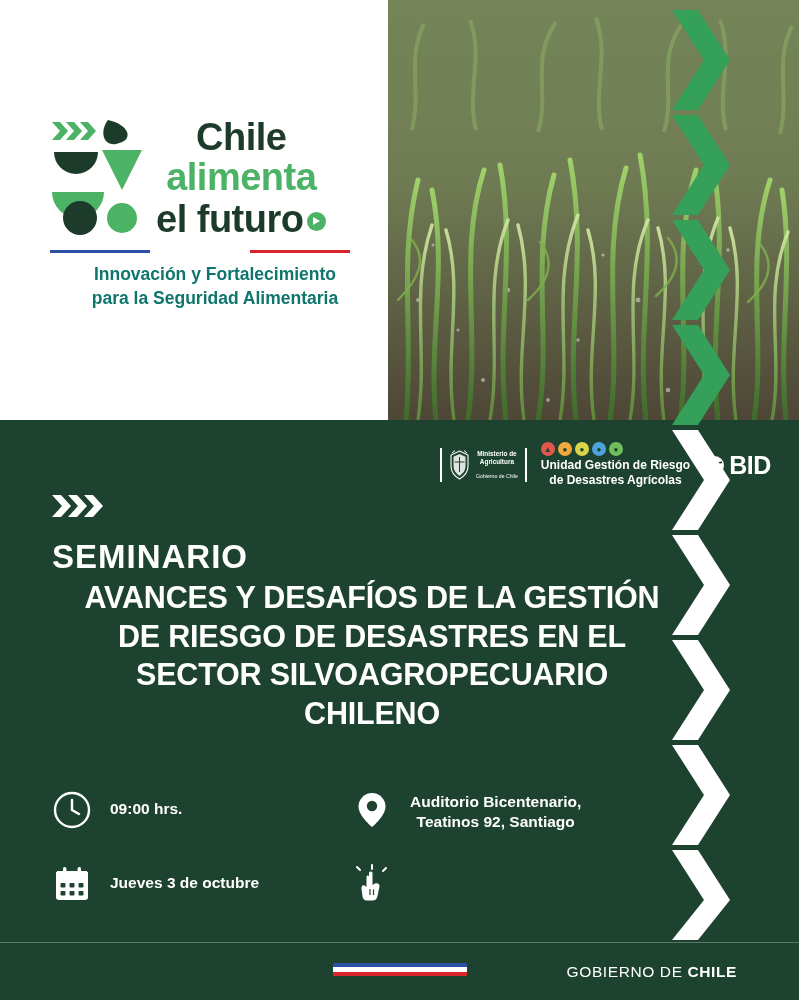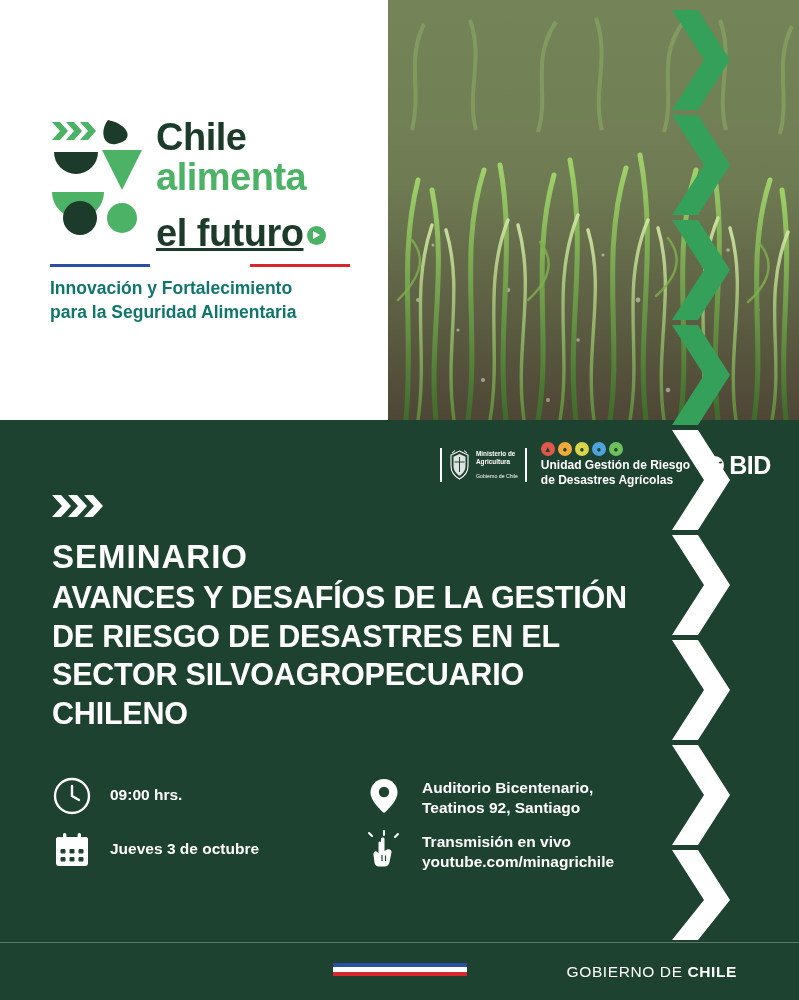--- a/index.html
+++ b/index.html
@@ -6,20 +6,21 @@
   html, body {
     width: 799px; height: 1000px;
     font-family: "Liberation Sans", sans-serif;
     background: #ffffff;
     overflow: hidden;
   }
   .poster {
     position: relative;
     width: 742px; height: 1000px;
     background: #ffffff;
+    text-align: center;
   }
 
   
   .flagbar {
     position: absolute; top: 0; left: 255px;
     width: 290px; height: 9px;
     display: flex;
   }
   .flagbar .seg { height: 100%; }
 
@@ -52,21 +53,21 @@
   }
   .logo-text .l1 {
     font-size: 38px; font-weight: bold; color: #1d3b2a; letter-spacing: -0.5px;
   }
   .logo-text .l2 {
     font-size: 38px; font-weight: bold; color: #4cb265; letter-spacing: -0.5px;
     margin-top: 2px;
   }
   .logo-text .l3 {
     font-size: 38px; font-weight: bold; color: #1d3b2a; letter-spacing: -0.5px;
-    margin-top: 18px; display: flex; align-items: center; text-decoration: underline;
+    margin-top: 4px; display: flex; align-items: center;
   }
   .arrowdot {
     display: inline-block; width: 19px; height: 19px; border-radius: 50%;
     background: #4cb265; margin-left: 4px; position: relative; top: 2px;
   }
   .arrowdot::after {
     content: ""; position: absolute; left: 6px; top: 5px;
     border-left: 7px solid #ffffff;
     border-top: 4.5px solid transparent;
     border-bottom: 4.5px solid transparent;
@@ -136,27 +137,26 @@
   }
   .maintitle {
     position: absolute; left: 52px; top: 158px;
     width: 640px;
     color: #ffffff; font-size: 30.5px; font-weight: bold; line-height: 1.27;
     letter-spacing: -0.2px;
   }
 
   
   .info {
-    position: absolute; left: 52px; top: 356px;
+    position: absolute; left: 52px; top: 370px;
     width: 640px;
     display: grid;
     grid-template-columns: 300px 1fr;
     grid-template-rows: auto auto;
     row-gap: 32px;
-    gap: 12px;
   }
   .info-item { display: flex; align-items: flex-start; gap: 18px; }
   .info-icon { width: 40px; height: 40px; flex: 0 0 40px; }
   .info-text {
     color: #ffffff; font-size: 15.5px; font-weight: bold; line-height: 1.3;
     padding-top: 9px;
   }
   .info-text.two { padding-top: 2px; }
 
   
@@ -436,24 +436,20 @@
           <svg viewBox="0 0 40 40" aria-hidden="true">
             <g stroke="#ffffff" stroke-width="2" stroke-linecap="round" fill="none">
               <path d="M8 6 L5 3 M20 5 L20 1 M31 7 L34 4"></path>
             </g>
             <path d="M17 9 C 17 7, 20.5 7, 20.5 9 L20.5 21 L23 19.5 C 25.5 18.5, 28 20, 27.5 22.5 L25.5 32 C 25 35, 23 36.5, 20.5 36.5 L15 36.5 C 12.5 36.5, 11 35, 10.5 32.5 L9.5 25 C 9 22, 11 20.5, 12.5 21.5 L14.5 23 L14.5 13 C 14.5 11, 17 11, 17 13 Z" fill="#ffffff"></path>
             <g stroke="#1e4230" stroke-width="1.2">
               <path d="M18 25 L18 31 M21.5 25.5 L21.5 31"></path>
             </g>
           </svg>
         </div>
-        <div class="info-text two">
-          <div>Transmisión en vivo</div>
-          <div>youtube.com/minagrichile</div>
-        </div>
       </div>
     </div>
 
     <div class="footer">
       <div class="footer-flag">
         <div class="fr" style="background:#2b4fa2"></div>
         <div class="fr" style="background:#ffffff"></div>
         <div class="fr" style="background:#d8262c"></div>
       </div>
       <div class="footer-right">

